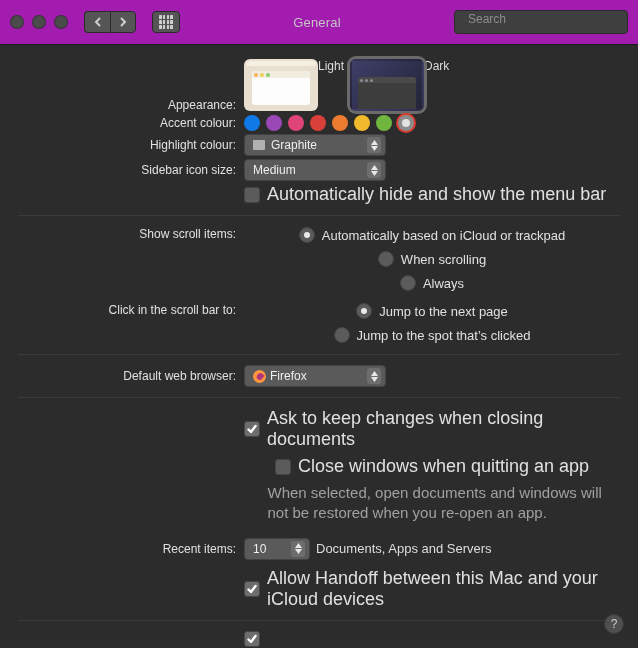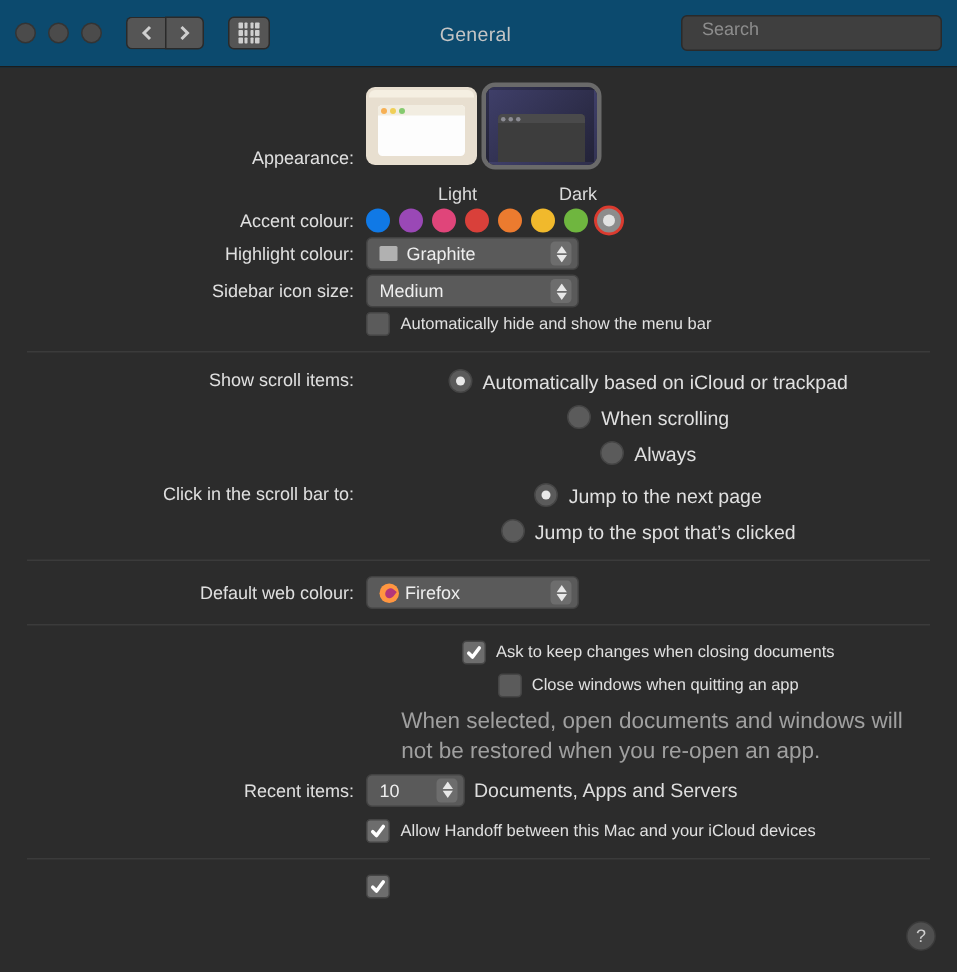--- a/index.html
+++ b/index.html
@@ -1,17 +1,17 @@
 <!DOCTYPE html>
 <html><head>
 <meta charset="utf-8">
 <style>
 html,body{margin:0;padding:0;background:#000;font-family:-apple-system,BlinkMacSystemFont,"Helvetica Neue",Arial,sans-serif;font-size:13px;color:#ddd;-webkit-font-smoothing:antialiased}
 .window{width:638px;height:648px;background:#2c2c2c;position:relative;overflow:hidden}
-.titlebar{height:44px;background:#0c4a6e;border-bottom:1px solid #1c1c1c;display:flex;align-items:center;padding:0 10px;gap:8px}
+.titlebar{height:44px;background:#a21caf;border-bottom:1px solid #1c1c1c;display:flex;align-items:center;padding:0 10px;gap:8px}
 .traffic{display:flex;gap:8px;align-items:center}
 .traffic span{width:12px;height:12px;border-radius:50%;background:#4b4b4b;border:.5px solid rgba(0,0,0,.3)}
 .navseg{display:flex;margin-left:8px}
 .navseg button{width:26px;height:22px;background:#555555;border:1px solid #2a2a2a;color:#bcbcbc;display:flex;align-items:center;justify-content:center;padding:0}
 .navseg button:first-child{border-radius:4px 0 0 4px;border-right:none}
 .navseg button:last-child{border-radius:0 4px 4px 0}
 .navseg svg{width:8px;height:10px;fill:none;stroke:#cfcfcf;stroke-width:2}
 .gridbtn{width:28px;height:22px;margin-left:8px;background:#555555;border:1px solid #2a2a2a;border-radius:4px;display:flex;align-items:center;justify-content:center}
 .gridbtn .g{width:14px;height:14px;display:grid;grid-template-columns:repeat(4,1fr);grid-template-rows:repeat(3,1fr);gap:1.2px}
 .gridbtn .g span{background:#cfcfcf;border-radius:.5px}
@@ -19,21 +19,21 @@
 .search{width:160px;height:22px;background:#3f3f3f;border:1px solid #2a2a2a;border-radius:4px;display:flex;align-items:flex-start;padding:0 6px;gap:5px}
 .search svg{width:12px;height:12px;stroke:#8d8d8d;fill:none;stroke-width:2}
 .search input{flex:1;background:none;border:none;outline:none;color:#bbb;font-size:12px}
 .search input::placeholder{color:#8d8d8d}
 .body{padding:10px 18px 0 18px}
 .row{display:flex;align-items:center;margin:3px 0}
 .row .lbl{width:218px;text-align:right;padding-right:8px;color:#e0e0e0;font-size:12px;flex:none}
 .row .val{flex:1;display:flex;align-items:center;gap:6px;flex-wrap:wrap}
 .approw .lbl{align-self:flex-start;padding-top:40px}
 .appcards{display:flex;gap:12px}
-.appcard{display:flex;flex-direction:column;align-items:flex-end;gap:12px}
+.appcard{display:flex;flex-direction:row;align-items:flex-start;gap:0}
 .card{width:70px;height:48px;border-radius:6px;border:2px solid transparent;overflow:hidden;position:relative}
 .card.light{background:#e8dfd0}
 .card.light .mb{position:absolute;top:0;left:0;right:0;height:5px;background:#f5efe2}
 .card.light .w{position:absolute;left:6px;right:6px;top:10px;bottom:4px;background:#fdfdfd;border-radius:3px}
 .card.light .w::before{content:"";position:absolute;top:0;left:0;right:0;height:7px;background:#f2ede1;border-radius:3px 3px 0 0}
 .card.light .d1{position:absolute;top:2px;left:2px;width:4px;height:4px;border-radius:50%;background:#f7b054}
 .card.light .d2{position:absolute;top:2px;left:8px;width:4px;height:4px;border-radius:50%;background:#f0cf57}
 .card.light .d3{position:absolute;top:2px;left:14px;width:4px;height:4px;border-radius:50%;background:#85ca6e}
 .card.dark{background:linear-gradient(135deg,#3f3f69 0%,#232338 100%)}
 .card.dark .w{position:absolute;left:6px;right:6px;top:16px;bottom:0;background:#3d3d3d;border-radius:3px 3px 0 0}
@@ -45,21 +45,21 @@
 .swatches{display:flex;gap:6px;align-items:center}
 .sw{width:16px;height:16px;border-radius:50%;border:none;padding:0}
 .sw.ring{box-shadow:0 0 0 2px #db3b2f;position:relative}
 .sw.ring::after{content:"";position:absolute;inset:4px;border-radius:50%;background:#e2e2e2}
 .select{height:20px;background:#5a5a5a;border:1px solid #424242;border-radius:4px;display:flex;align-items:center;padding:0 4px 0 8px;color:#eee;font-size:12px;gap:6px}
 .select .arrs{width:14px;height:16px;background:#6d6d6d;border-radius:3px;display:flex;flex-direction:column;align-items:center;justify-content:center;gap:1px}
 .select .arrs svg{width:7px;height:5px;fill:#e8e8e8}
 .select .fx{display:flex;align-items:center;gap:4px}
 .select .fx .fxi{width:13px;height:13px;border-radius:50%;background:#ff9640;position:relative}
 .select .fx .fxi::after{content:"";position:absolute;inset:3px 3px 3px 4px;border-radius:50% 0 50% 50%;background:#b3367a;transform:rotate(40deg)}
-.chk{display:flex;align-items:center;gap:7px;font-size:11px;color:#e0e0e0}
+.chk{display:flex;align-items:center;gap:7px;font-size:18px;color:#e0e0e0}
 .chk .box{width:14px;height:14px;border-radius:3px;background:#5b5b5b;border:1px solid #454545;display:flex;align-items:center;justify-content:center;flex:none}
 .chk .box.on{background:#6d6d6d}
 .chk .box svg{width:10px;height:10px;stroke:#fff;stroke-width:2.4;fill:none;stroke-linecap:round;stroke-linejoin:round;display:none}
 .chk .box.on svg{display:block}
 .radio{display:flex;align-items:center;gap:7px;font-size:13px;color:#e0e0e0;padding:1px 0}
 .radio .r{width:14px;height:14px;border-radius:50%;background:#5b5b5b;border:1px solid #454545;display:flex;align-items:center;justify-content:center;flex:none}
 .radio .r.on::after{content:"";width:6px;height:6px;border-radius:50%;background:#e9e9e9}
 .vstack{display:flex;flex-direction:column;gap:2px}
 .hint{font-size:15px;color:#a0a0a0;line-height:1.35;padding-left:21px;max-width:350px}
 .sep{height:1px;background:#3b3b3b;margin:10px 0}
@@ -234,21 +234,21 @@
     <label class="radio">
             <span class="r"></span>
             <span>Jump to the spot that’s clicked</span>
           </label>
   </div>
 </div>
 
 <div class="sep"></div>
 
 <div class="row">
-  <div class="lbl">Default web colour:</div>
+  <div class="lbl">Default web browser:</div>
   <div class="val">
     <div class="select" style="width:128px">
       <span class="fx">
               <span class="fxi"></span>
               <span>Firefox</span>
             </span>
       <span style="flex:1"></span>
       <span class="arrs">
               <svg viewBox="0 0 7 5">
                 <polygon points="3.5,0 7,5 0,5"></polygon>
@@ -275,21 +275,21 @@
             <span>Ask to keep changes when closing documents</span>
           </label>
     <label class="chk">
             <span class="box"></span>
             <span>Close windows when quitting an app</span>
           </label>
     <div class="hint">When selected, open documents and windows will not be restored when you re-open an app.</div>
   </div>
 </div>
 
-<div class="row" style="margin-top:4px">
+<div class="row" style="margin-top:14px">
   <div class="lbl">Recent items:</div>
   <div class="val">
     <div class="select" style="width:52px">
       <span>10</span>
       <span style="flex:1"></span>
       <span class="arrs">
               <svg viewBox="0 0 7 5">
                 <polygon points="3.5,0 7,5 0,5"></polygon>
               </svg>
               <svg viewBox="0 0 7 5">

